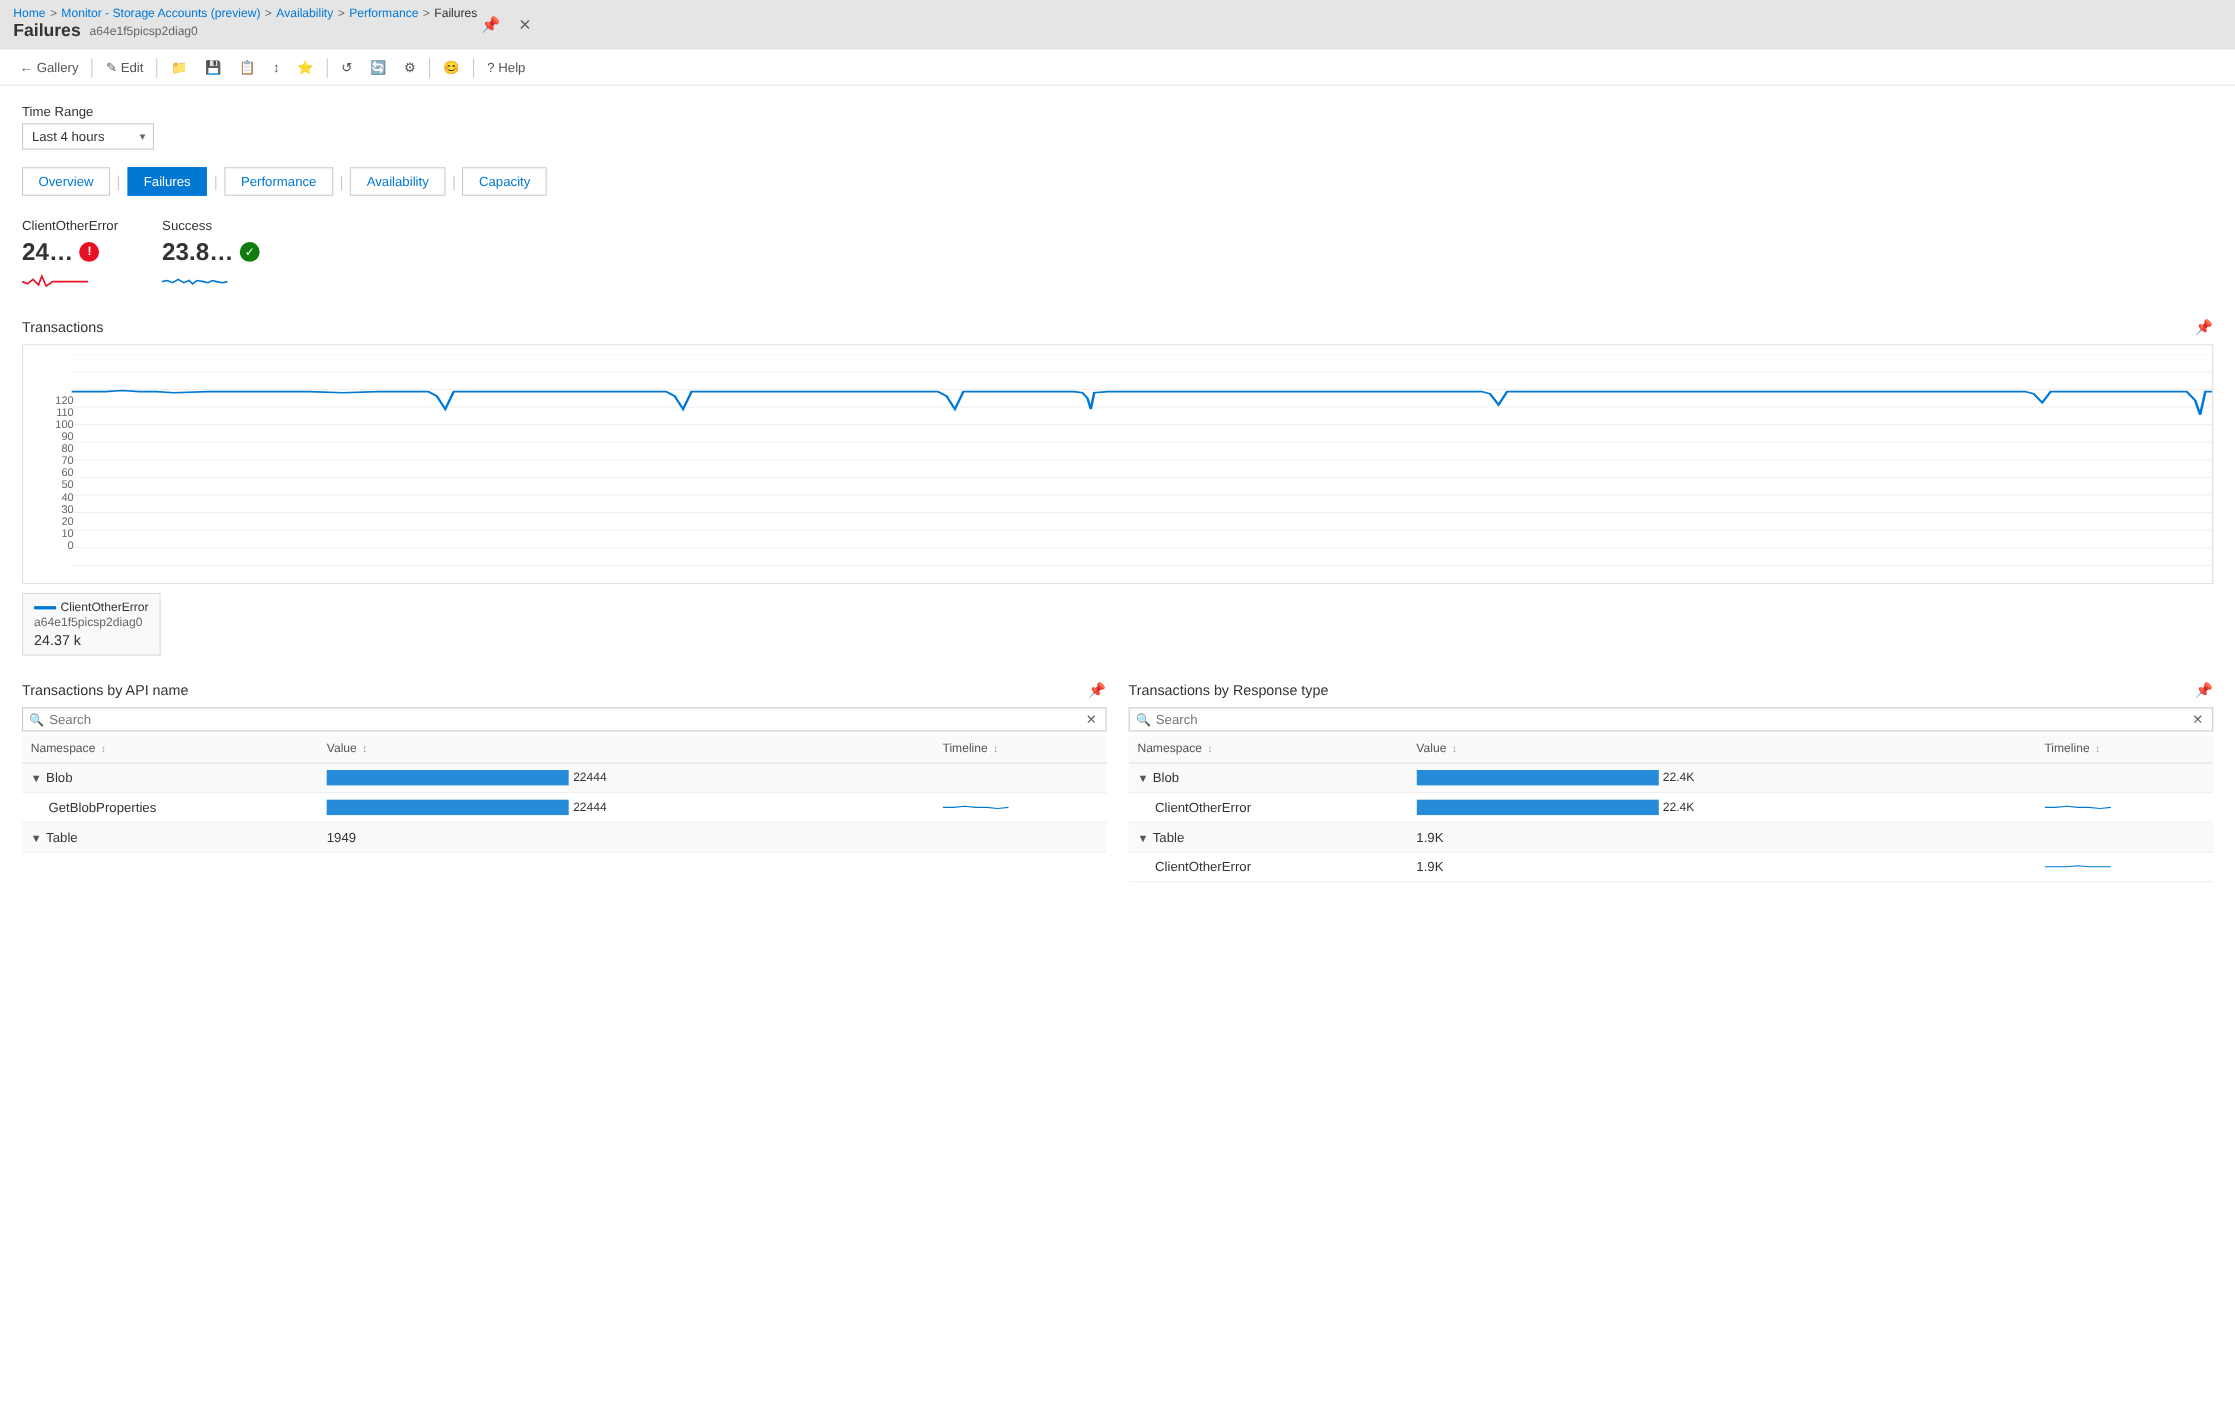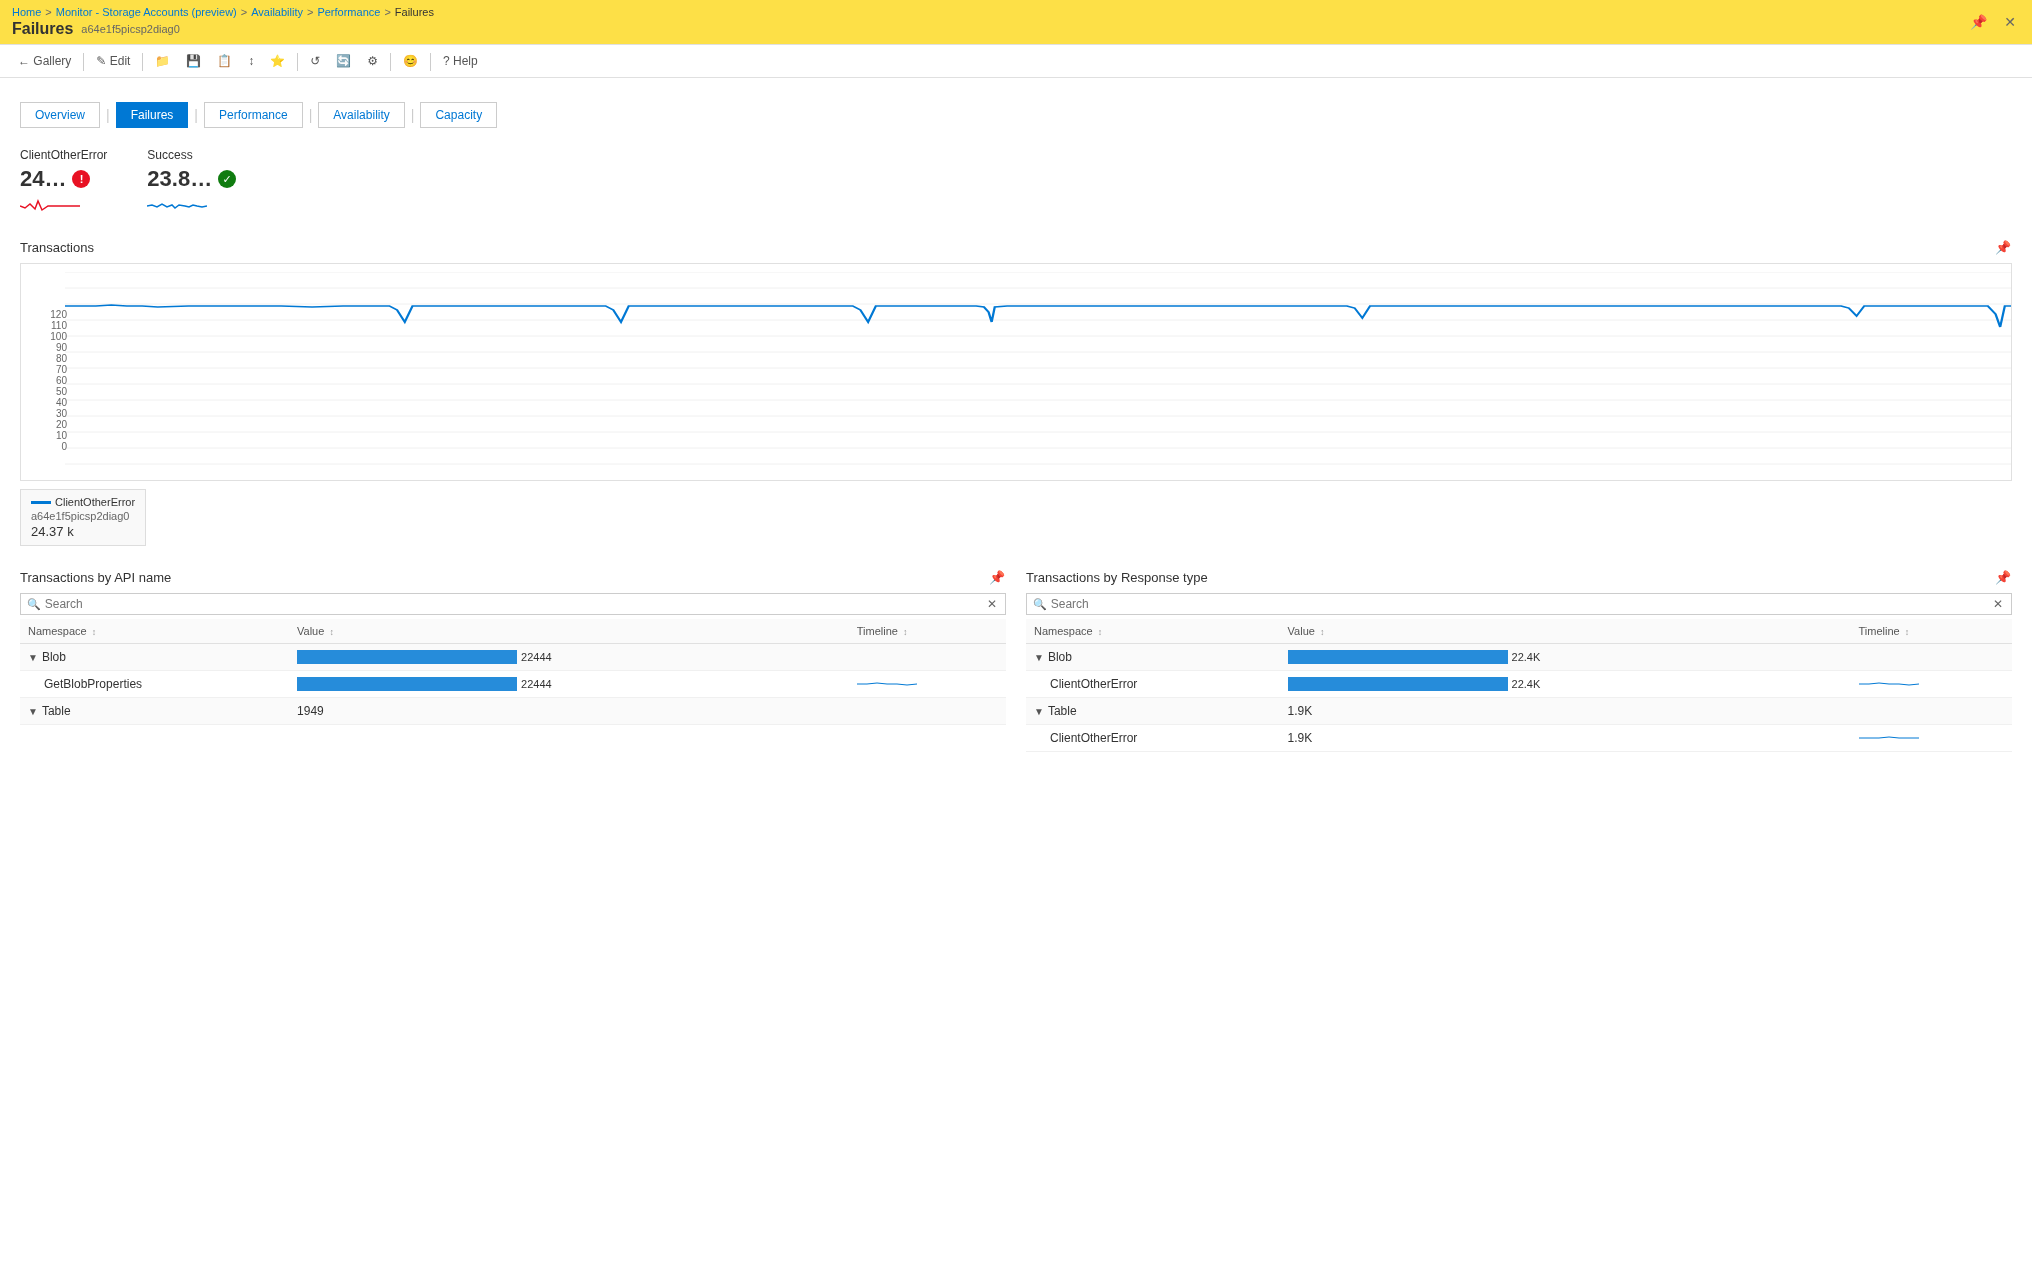--- a/index.html
+++ b/index.html
@@ -1,20 +1,20 @@
 <!DOCTYPE html>
 <html><head>
   <meta charset="utf-8">
   <style>
     * { box-sizing: border-box; margin: 0; padding: 0; }
     body { font-family: 'Segoe UI', Arial, sans-serif; font-size: 12px; background: #f0f0f0; color: #333; }
 
     .window { background: #fff; width: 100%; min-height: 100vh; display: flex; flex-direction: column; }
 
-    .titlebar { background: #fde047; border-bottom: 1px solid #e0e0e0; padding: 6px 12px; display: flex; align-items: center; justify-content: space-between; }
+    .titlebar { background: #e5e5e5; border-bottom: 1px solid #e0e0e0; padding: 6px 12px; display: flex; align-items: center; }
     .titlebar-left { display: flex; flex-direction: column; }
     .breadcrumb { font-size: 11px; color: #0078d4; display: flex; gap: 4px; align-items: center; }
     .breadcrumb span { color: #666; }
     .breadcrumb a { color: #0078d4; text-decoration: none; }
     .page-title-row { display: flex; align-items: center; gap: 8px; margin-top: 2px; }
     .page-title { font-size: 16px; font-weight: 600; color: #333; }
     .page-subtitle { font-size: 11px; color: #666; }
     .titlebar-actions { display: flex; gap: 8px; }
     .titlebar-btn { background: none; border: none; cursor: pointer; color: #666; font-size: 14px; padding: 2px 4px; }
 
@@ -123,20 +123,32 @@
     <button class="toolbar-btn">🔄</button>
     <button class="toolbar-btn">⚙</button>
     <div class="toolbar-sep"></div>
     <button class="toolbar-btn">😊</button>
     <div class="toolbar-sep"></div>
     <button class="toolbar-btn">? Help</button>
   </div>
 
   <div class="content">
 
+    <div class="time-range-section">
+      <div class="time-range-label">Time Range</div>
+      <div class="select-wrapper">
+        <select class="time-range-select">
+          <option>Last 1 hour</option>
+          <option selected="">Last 4 hours</option>
+          <option>Last 12 hours</option>
+          <option>Last 24 hours</option>
+          <option>Last 7 days</option>
+        </select>
+      </div>
+    </div>
 
     <div class="tab-bar">
       <button class="tab-btn">Overview</button>
       <span class="tab-sep">|</span>
       <button class="tab-btn active">Failures</button>
       <span class="tab-sep">|</span>
       <button class="tab-btn">Performance</button>
       <span class="tab-sep">|</span>
       <button class="tab-btn">Availability</button>
       <span class="tab-sep">|</span>

